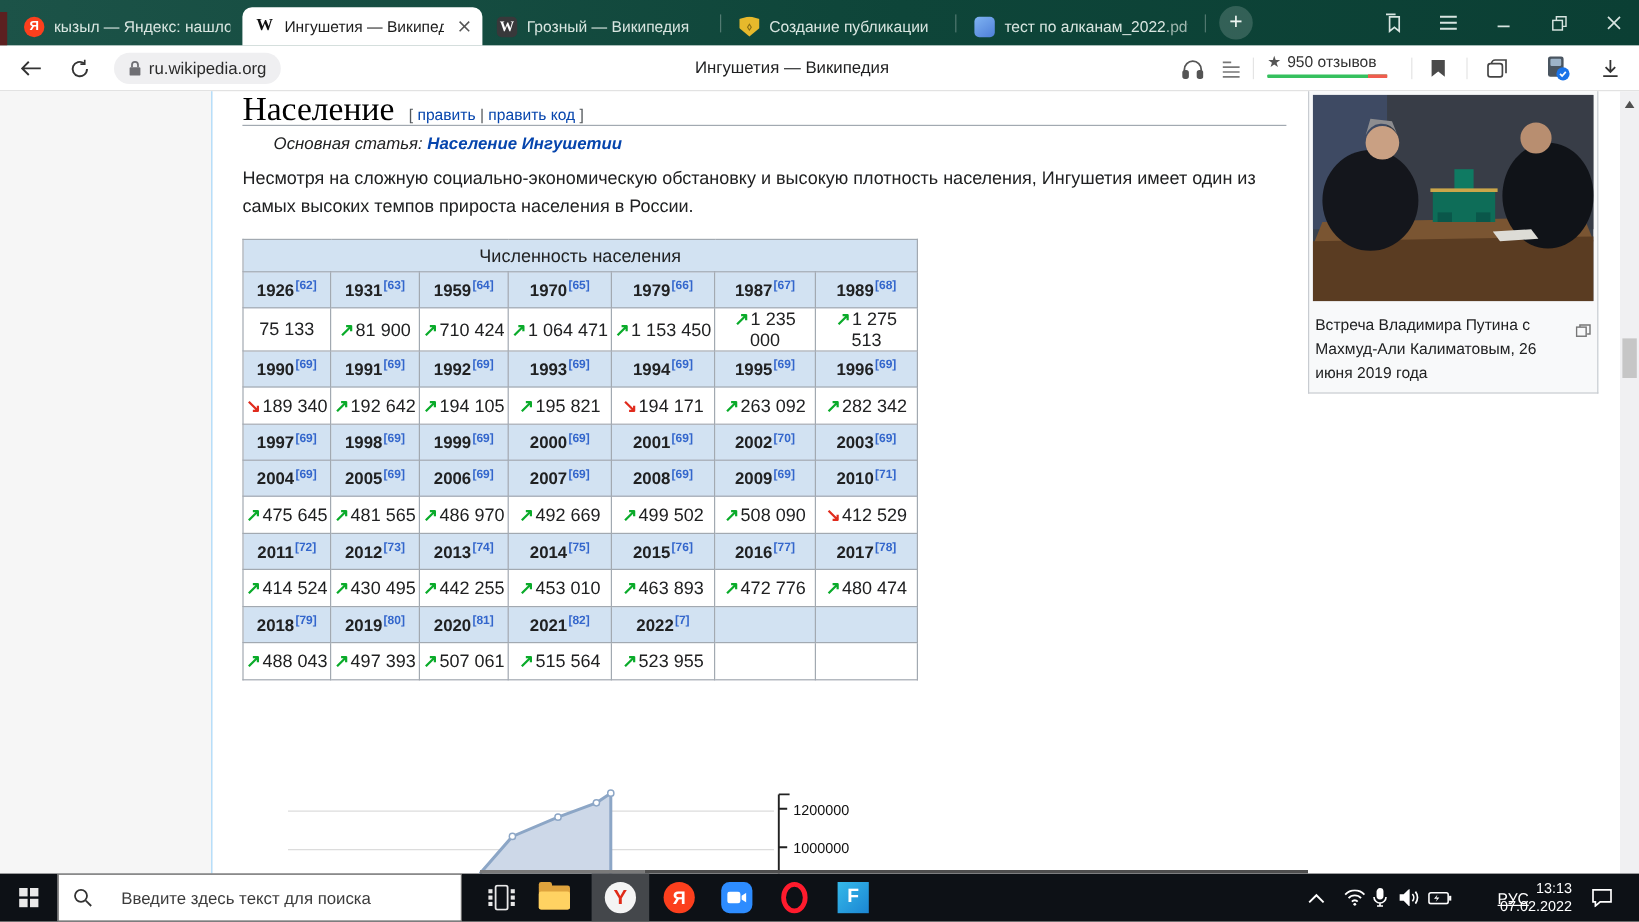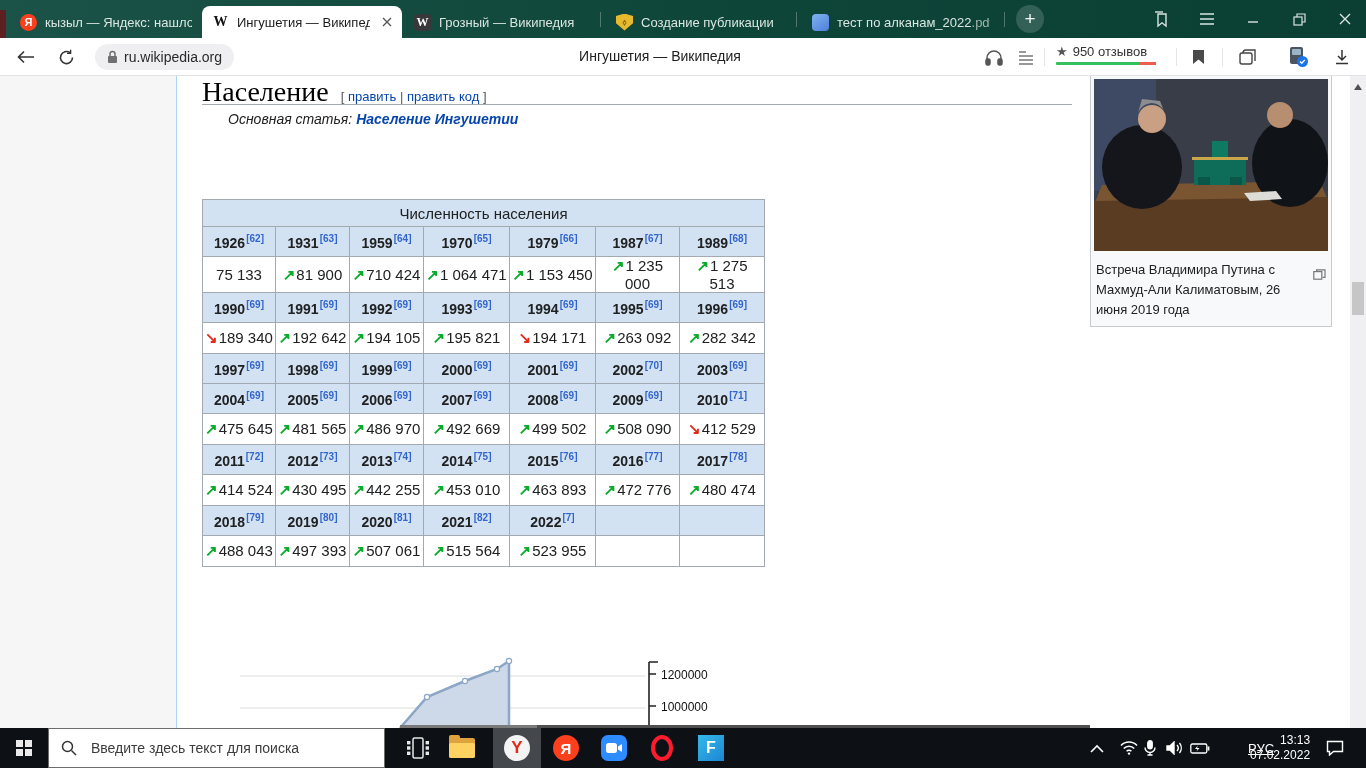--- a/index.html
+++ b/index.html
@@ -73,21 +73,21 @@
   .scroll{position:absolute;right:0;top:76px;width:16px;height:652px;background:#f0f0f2;}
   .scroll .up{position:absolute;left:4px;top:8px;width:0;height:0;border-left:4px solid transparent;
               border-right:4px solid transparent;border-bottom:6px solid #505050;}
   .scroll .thumbbar{position:absolute;left:2px;top:206px;width:12px;height:33px;background:#c6c6c6;}
   
   .taskbar{position:absolute;left:0;top:728px;width:1366px;height:40px;background:#0d1116;}
   .startbtn{position:absolute;left:0;top:0;width:48px;height:40px;display:flex;align-items:center;justify-content:center;}
   .winlogo{display:grid;grid-template-columns:7px 7px;grid-template-rows:7px 7px;gap:2px;}
   .winlogo div{background:#eaeaea;}
   .tsearch{position:absolute;left:48px;top:0;width:337px;height:40px;background:#fff;
-           border:1px solid #6d6d6d;box-sizing:border-box;display:flex;align-items:center;gap:12px;padding:0 12px;}
+           border:1px solid #6d6d6d;box-sizing:border-box;display:flex;align-items:center;gap:22px;padding:0 12px;}
   .tsearch input{border:none;outline:none;font-size:14px;width:260px;font-family:"Liberation Sans",sans-serif;
                  color:#3c3c3c;background:transparent;}
   .tsearch input::placeholder{color:#3c3c3c;opacity:1;}
   .appbtn{position:absolute;top:0;width:44px;height:40px;display:flex;align-items:center;justify-content:center;}
   .appbtn.activeapp{background:#44474b;}
   .ico-circle{width:26px;height:26px;border-radius:50%;display:flex;align-items:center;justify-content:center;font-weight:bold;}
   .ybro{background:#f4f4f4;color:#e02a18;font-size:17px;}
   .yand{background:#fc3f1d;color:#fff;font-size:15px;}
   .zoomico{width:26px;height:26px;border-radius:7px;background:#2d8cff;display:flex;align-items:center;justify-content:center;}
   .operaico{width:22px;height:26px;border:4px solid #ff1b2d;border-radius:50%;box-sizing:border-box;}
@@ -260,20 +260,21 @@
       <span>]</span>
     </span>
   </div>
   <div class="h2rule"></div>
 
   <div class="mainart">
     <span>Основная статья:</span>
     <a href="#">Население Ингушетии</a>
   </div>
 
+  <div class="para">Несмотря на сложную социально-экономическую обстановку и высокую плотность населения, Ингушетия имеет один из самых высоких темпов прироста населения в России.</div>
 
   <table class="poptable" id="pop-table">
       <colgroup>
         <col style="width: 73px;">
         <col style="width: 74px;">
         <col style="width: 74px;">
         <col style="width: 86px;">
         <col style="width: 86px;">
         <col style="width: 84px;">
         <col style="width: 85px;">

